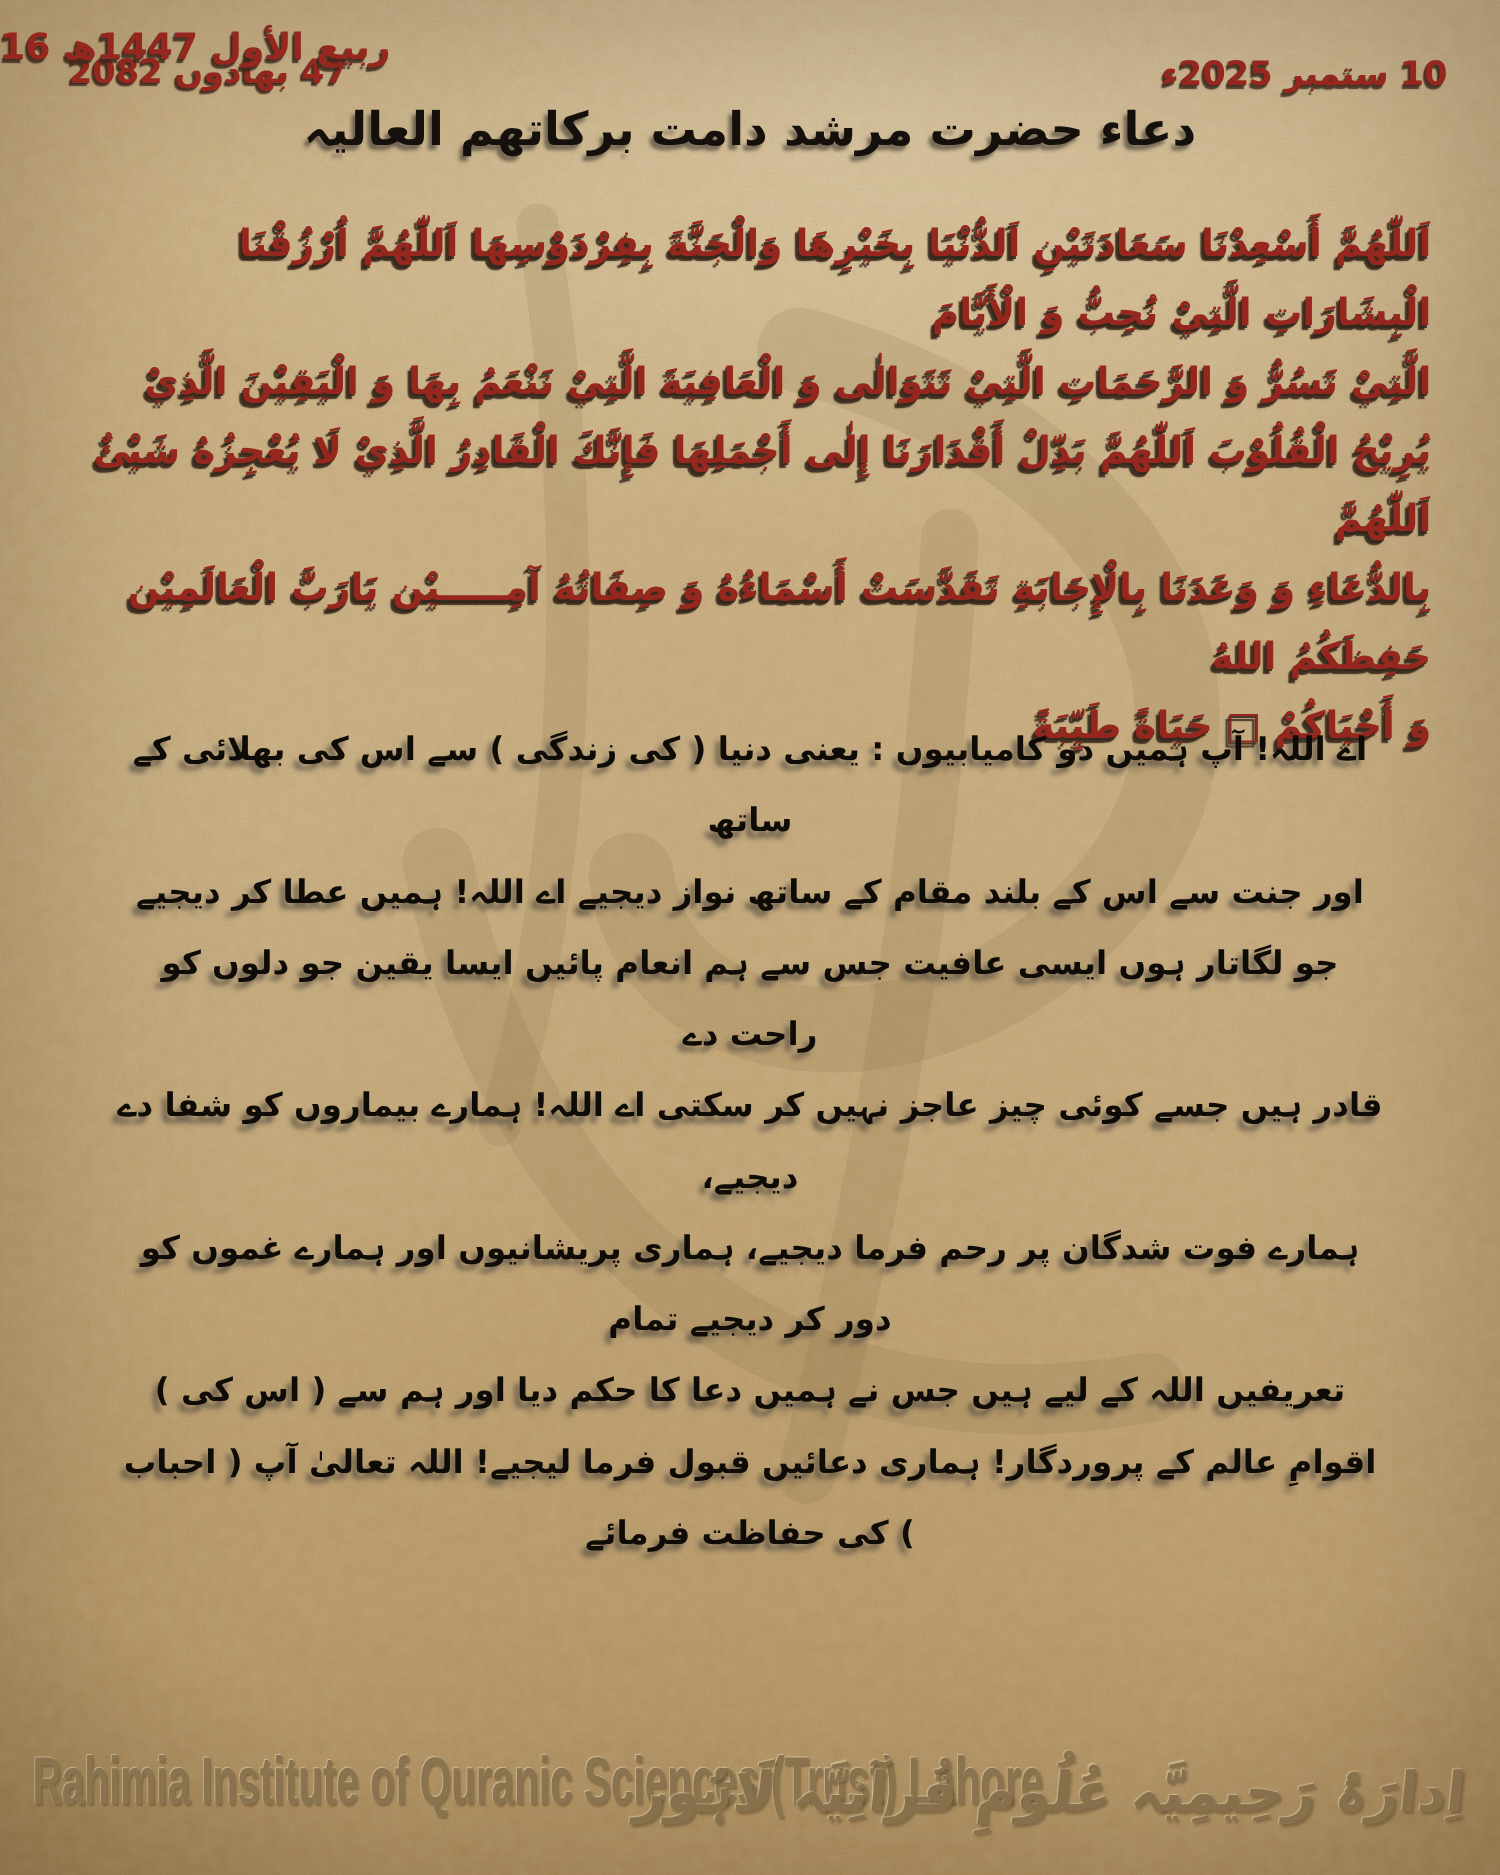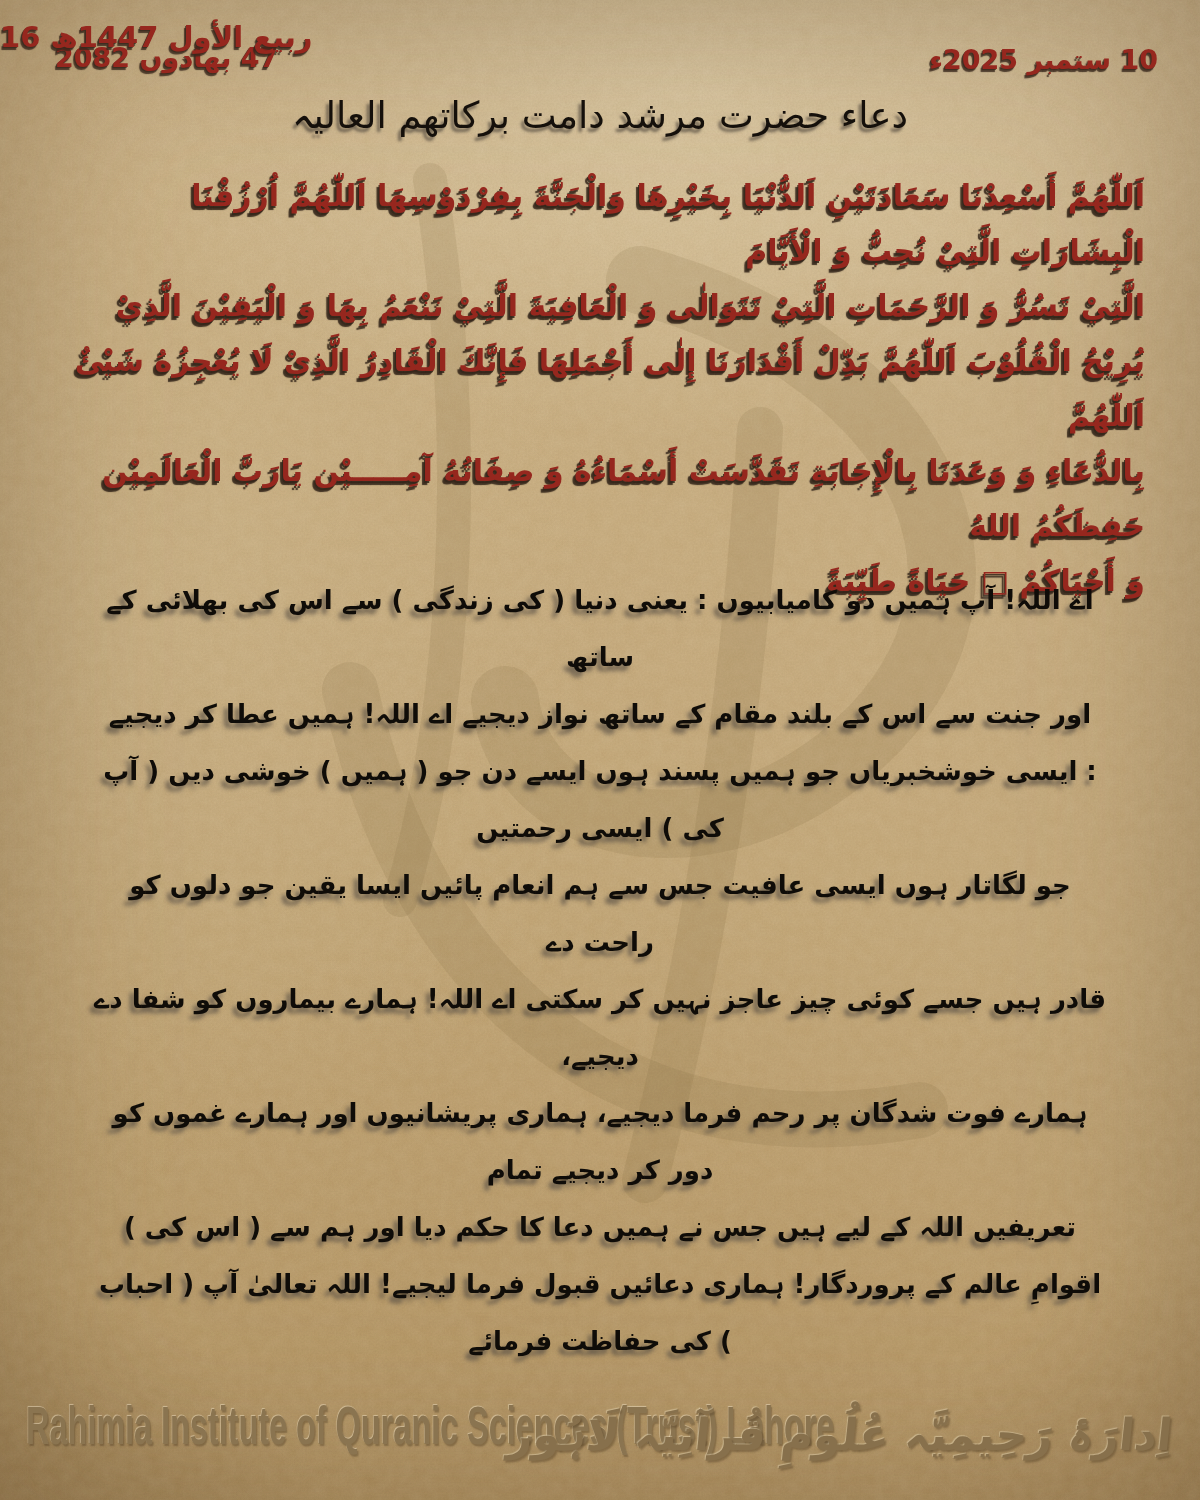--- a/index.html
+++ b/index.html
@@ -26,21 +26,21 @@
   .date{position:absolute;color:#96271e;font-weight:bold;
         text-shadow:-2px 3px 1px rgba(56,40,28,.85), -1px 1px 0 rgba(56,40,28,.7);
         white-space:nowrap;}
   .date-center{top:20px;left:0;right:0;text-align:left;font-size:29px;}
   .date-right{top:44px;right:42px;font-size:27px;direction:rtl;}
   .date-left{top:42px;left:55px;font-size:27px;direction:rtl;}
 
   .title{
     position:absolute;top:78px;left:0;right:0;
     text-align:center;direction:rtl;
-    font-size:37px;font-weight:normal;color:#15100b;margin:16px;
+    font-size:37px;font-weight:bold;color:#15100b;margin:4px;
     text-shadow:-3px 4px 3px rgba(86,76,64,.75);
     letter-spacing:1px;
   }
 
   .arabic-prayer{
     position:absolute;top:168px;left:55px;width:1090px;
     direction:rtl;text-align:right;
     color:#96271e;font-size:30px;font-weight:bold;line-height:55px;
     text-shadow:-3px 4px 1px rgba(52,38,26,.92), -1px 2px 0 rgba(52,38,26,.85);
   }
@@ -110,21 +110,20 @@
       <div class="arabic-line">اَللّٰهُمَّ أَسْعِدْنَا سَعَادَتَيْنِ اَلدُّنْيَا بِخَيْرِهَا وَالْجَنَّةَ بِفِرْدَوْسِهَا اَللّٰهُمَّ اُرْزُقْنَا الْبِشَارَاتِ الَّتِيْ نُحِبُّ وَ الْأَيَّامَ</div>
       <div class="arabic-line">الَّتِيْ تَسُرُّ وَ الرَّحَمَاتِ الَّتِيْ تَتَوَالٰى وَ الْعَافِيَةَ الَّتِيْ نَنْعَمُ بِهَا وَ الْيَقِيْنَ الَّذِيْ</div>
       <div class="arabic-line">يُرِيْحُ الْقُلُوْبَ اَللّٰهُمَّ بَدِّلْ أَقْدَارَنَا إِلٰى أَجْمَلِهَا فَإِنَّكَ الْقَادِرُ الَّذِيْ لَا يُعْجِزُهُ شَيْئٌ اَللّٰهُمَّ</div>
       <div class="arabic-line">بِالدُّعَاءِ وَ وَعَدَنَا بِالْإِجَابَةِ تَقَدَّسَتْ أَسْمَاءُهُ وَ صِفَاتُهُ آمِـــــيْن يَارَبَّ الْعَالَمِيْن حَفِظَكُمُ اللهُ</div>
       <div class="arabic-line">وَ أَحْيَاكُمْ □ حَيَاةً طَيِّبَةً</div>
     </section>
 
   <section class="urdu-translation">
       <div class="urdu-line">اے اللہ! آپ ہمیں دو کامیابیوں : یعنی دنیا ( کی زندگی ) سے اس کی بھلائی کے ساتھ</div>
       <div class="urdu-line">اور جنت سے اس کے بلند مقام کے ساتھ نواز دیجیے اے اللہ! ہمیں عطا کر دیجیے</div>
-      <div class="urdu-line">: ایسی خوشخبریاں جو ہمیں پسند ہوں ایسے دن جو ( ہمیں ) خوشی دیں ( آپ کی ) ایسی رحمتیں</div>
       <div class="urdu-line">جو لگاتار ہوں ایسی عافیت جس سے ہم انعام پائیں ایسا یقین جو دلوں کو راحت دے</div>
       <div class="urdu-line">قادر ہیں جسے کوئی چیز عاجز نہیں کر سکتی اے اللہ! ہمارے بیماروں کو شفا دے دیجیے،</div>
       <div class="urdu-line">ہمارے فوت شدگان پر رحم فرما دیجیے، ہماری پریشانیوں اور ہمارے غموں کو دور کر دیجیے تمام</div>
       <div class="urdu-line">تعریفیں اللہ کے لیے ہیں جس نے ہمیں دعا کا حکم دیا اور ہم سے ( اس کی )</div>
       <div class="urdu-line">اقوامِ عالم کے پروردگار! ہماری دعائیں قبول فرما لیجیے! اللہ تعالیٰ آپ ( احباب ) کی حفاظت فرمائے</div>
     </section>
 
   <div class="footer-en">Rahimia Institute of Quranic Sciences (Trust) Lahore</div>
   <div class="footer-calligraphy">اِدارَۂ رَحِیمِیَّہ عُلُومِ قُرآنِیَّہ لَاہُور</div>
 

